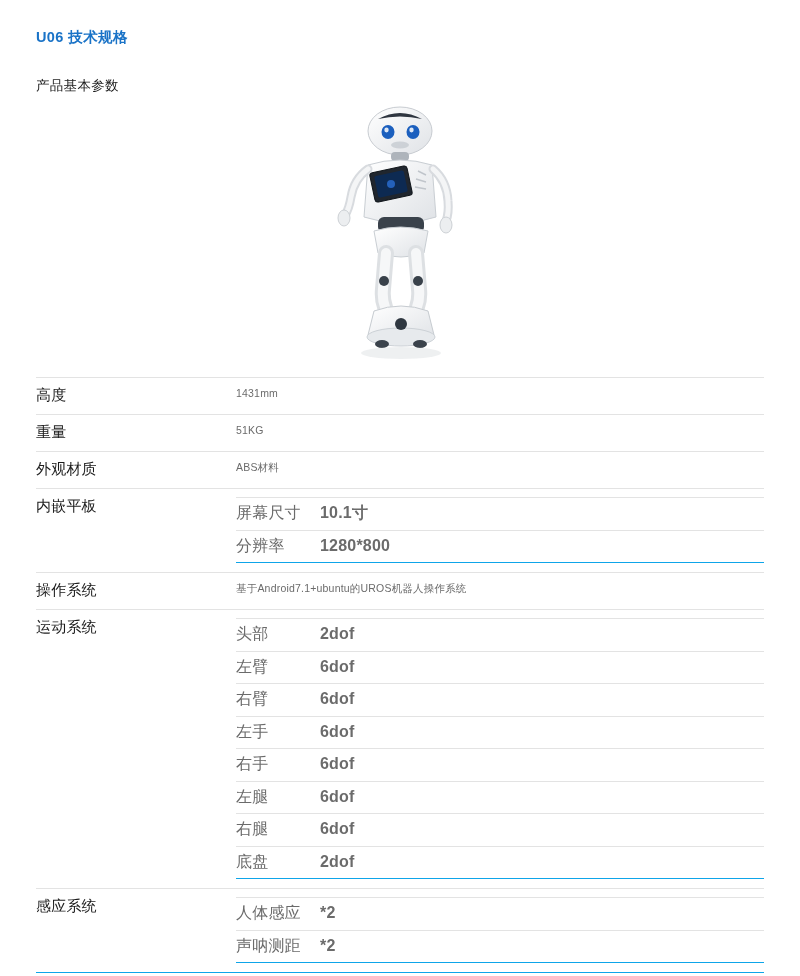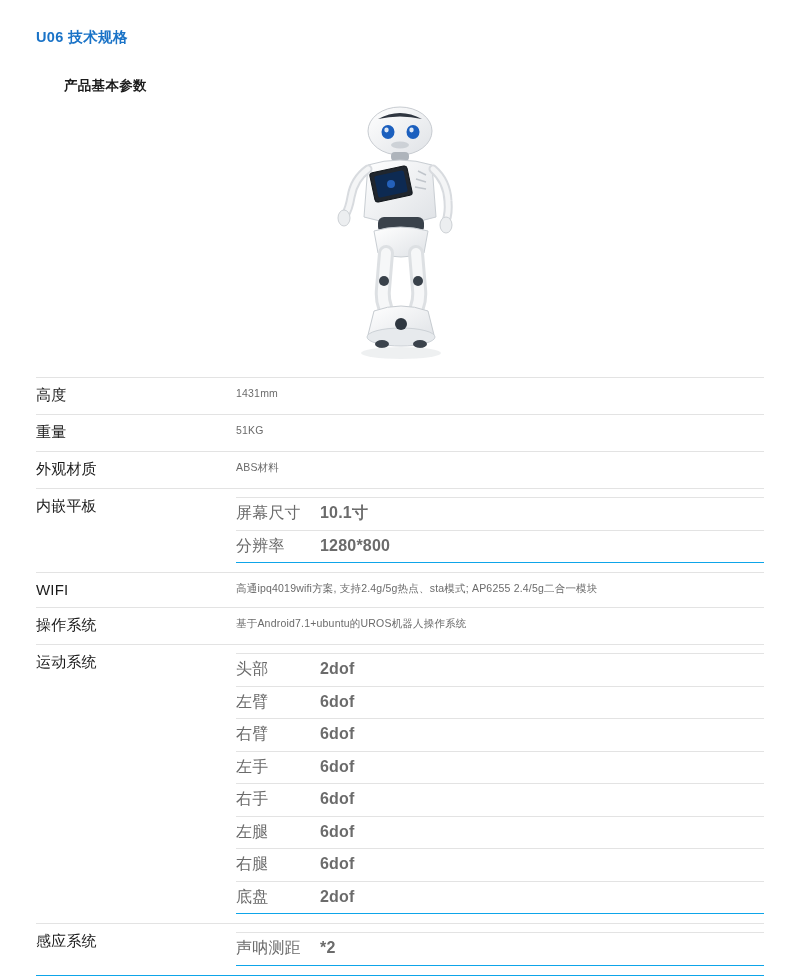--- a/index.html
+++ b/index.html
@@ -24,24 +24,23 @@
   .doc-title {
     color: #1a73c7;
     font-size: 14.5px;
     font-weight: bold;
     letter-spacing: 0.4px;
     padding-top: 28px;
   }
   .section-title {
     color: #1b1b1b;
     font-size: 13.5px;
-    font-weight: bold;
+    font-weight: normal;
     letter-spacing: 0.3px;
     margin-top: 30px;
-    margin-left: 28px;
   }
   .hero {
     height: 268px;
     margin-top: 10px;
     position: relative;
   }
   .hero svg {
     position: absolute;
     left: 50%;
     top: 0;
@@ -203,26 +202,20 @@
               </tr>
               <tr>
                 <td class="k">分辨率</td>
                 <td class="v">1280*800</td>
               </tr>
             </tbody>
           </table>
         </td>
       </tr>
 
-      <tr>
-        <td class="label">WIFI</td>
-        <td class="value">
-          <div class="simple-value">高通ipq4019wifi方案, 支持2.4g/5g热点、sta模式; AP6255 2.4/5g二合一模块</div>
-        </td>
-      </tr>
 
       <tr>
         <td class="label">操作系统</td>
         <td class="value">
           <div class="simple-value">基于Android7.1+ubuntu的UROS机器人操作系统</div>
         </td>
       </tr>
 
       <tr>
         <td class="label">运动系统</td>
@@ -265,20 +258,24 @@
           </table>
         </td>
       </tr>
 
       <tr>
         <td class="label">感应系统</td>
         <td class="value">
           <table class="pairs">
             <tbody>
               <tr>
+                <td class="k">人体感应</td>
+                <td class="v">*2</td>
+              </tr>
+              <tr>
                 <td class="k">声呐测距</td>
                 <td class="v">*2</td>
               </tr>
 
             </tbody>
           </table>
         </td>
       </tr>
 
     </tbody>

